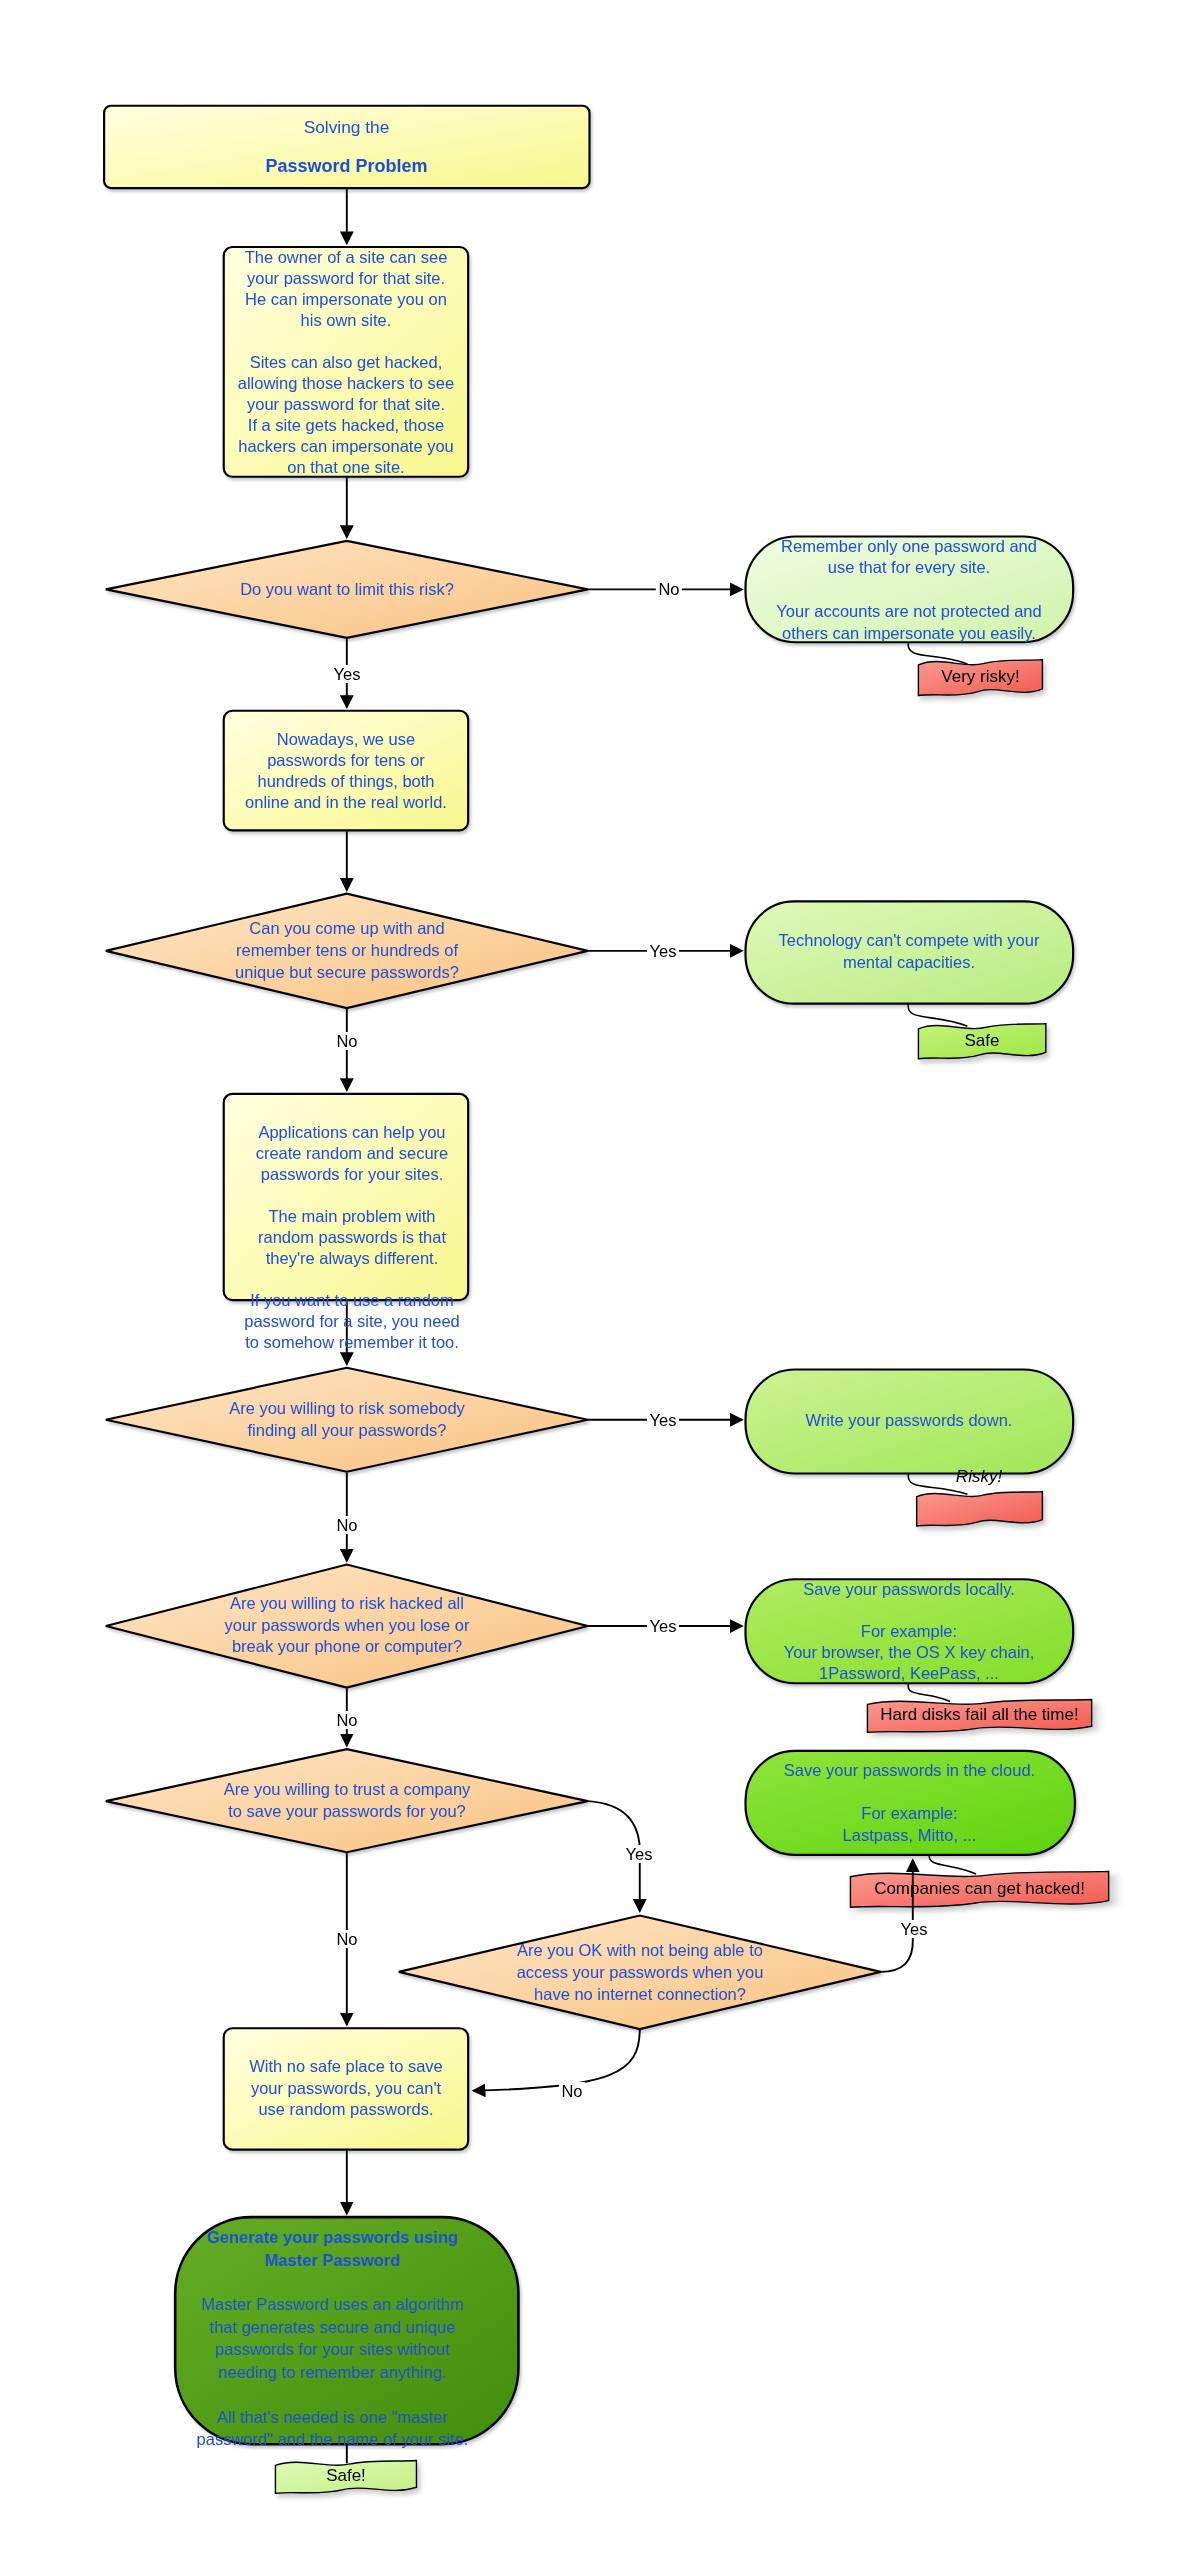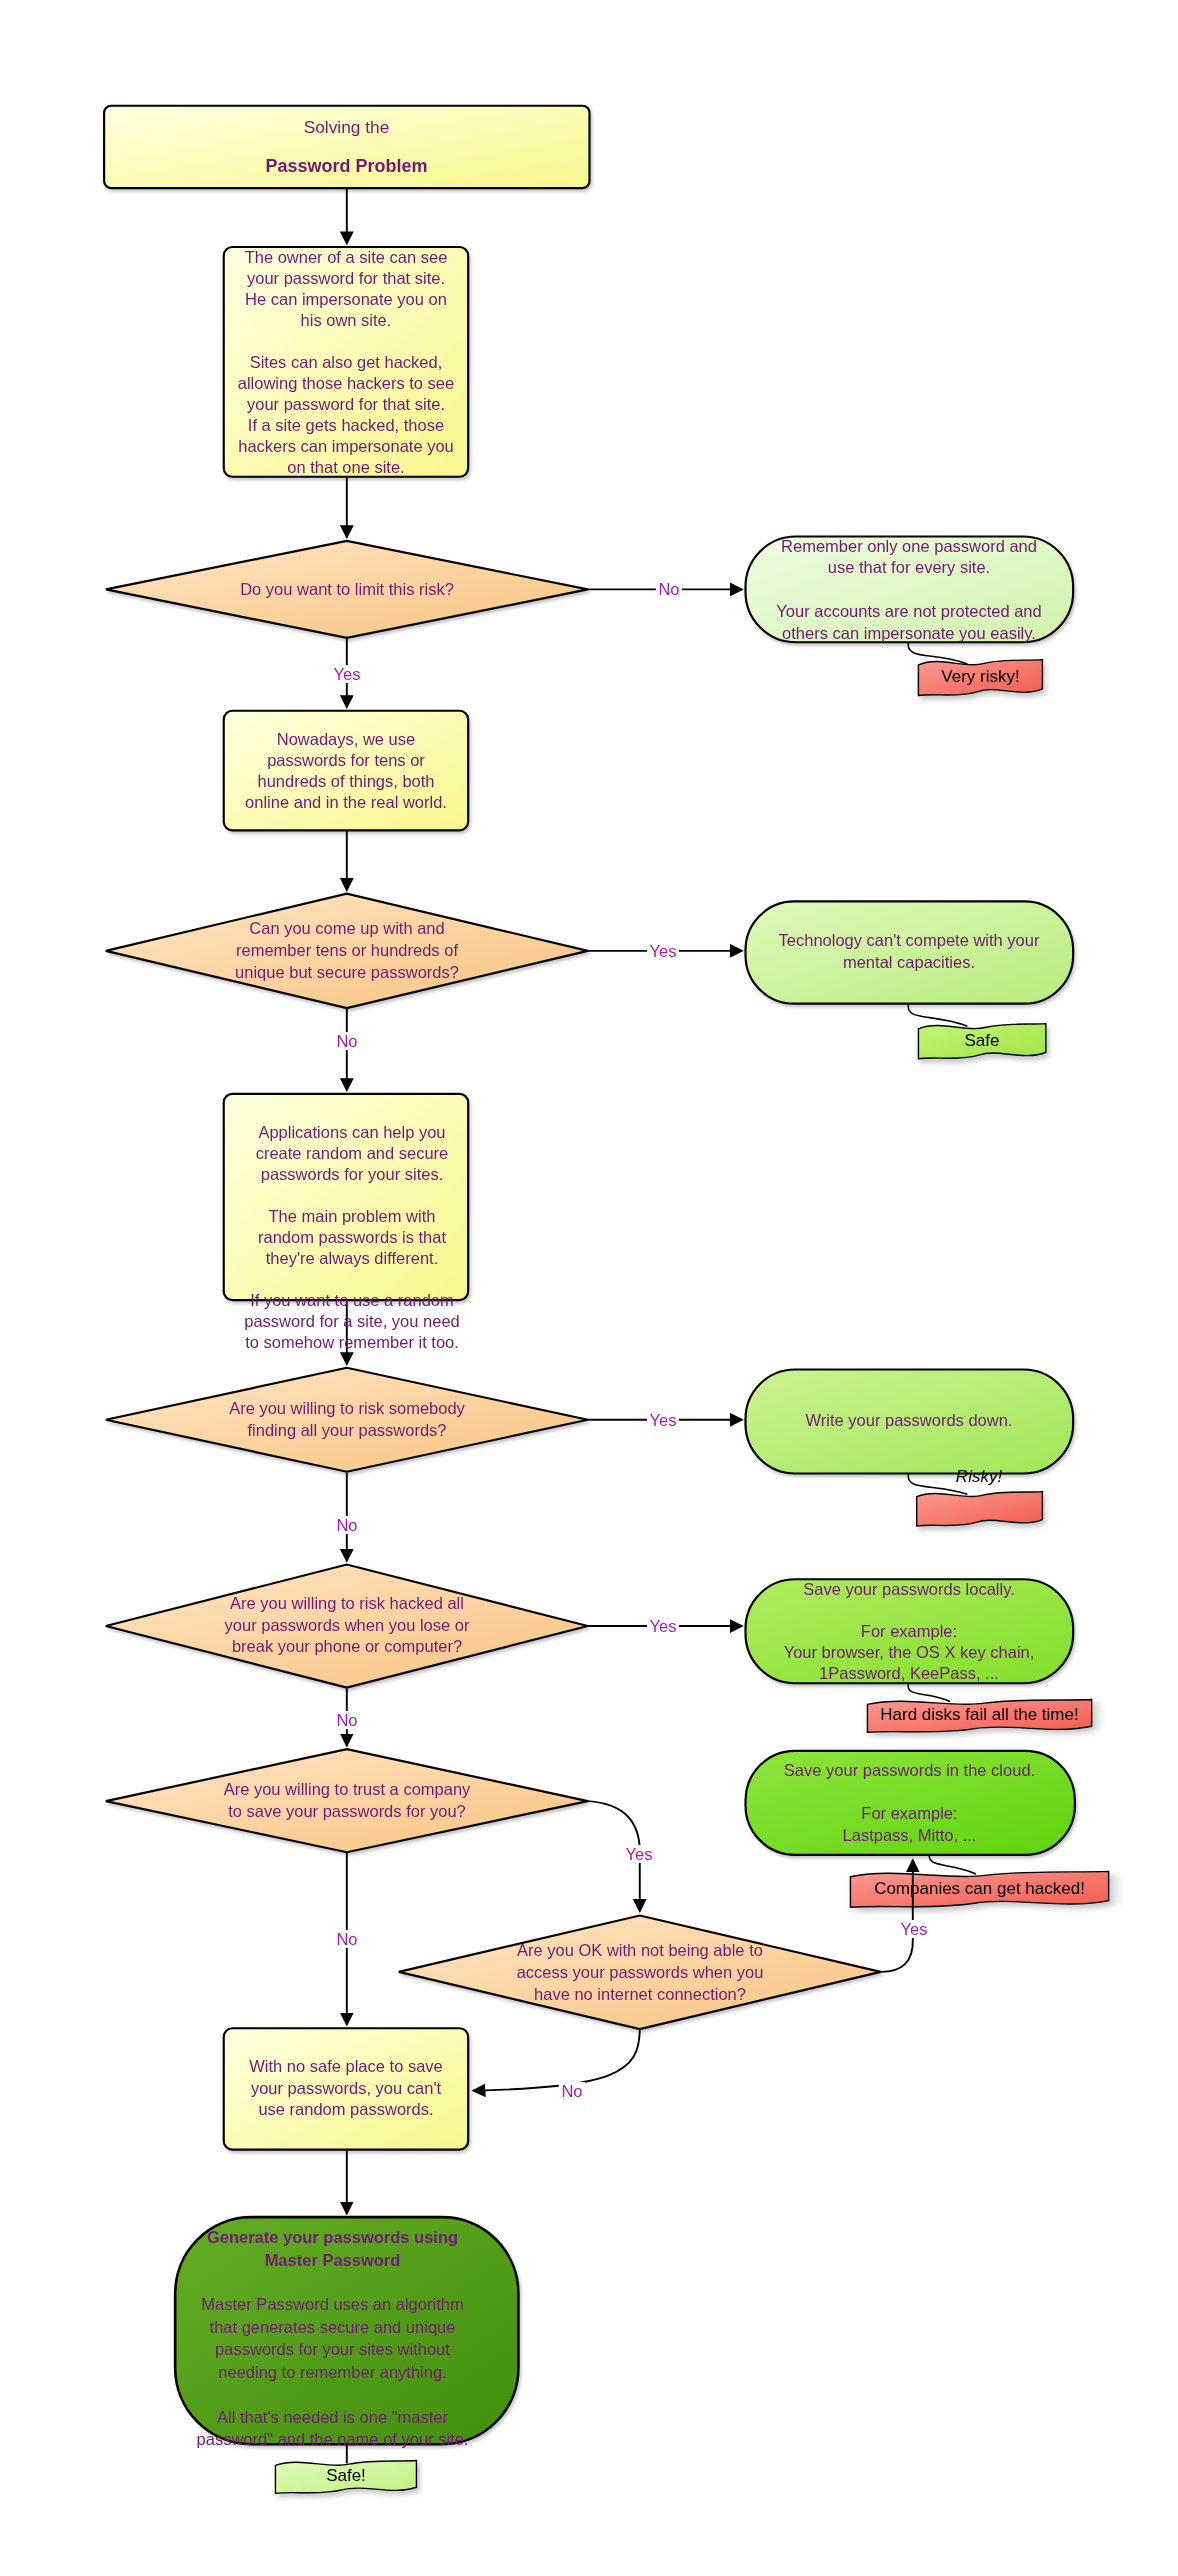--- a/index.html
+++ b/index.html
@@ -1,26 +1,26 @@
 <!DOCTYPE html>
 <html style="font-size:14px"><head>
 <meta charset="utf-8">
 <style>
   html,body{margin:0;padding:0;background:#ffffff;}
   #canvas{position:relative;width:1179px;height:2576px;background:#ffffff;
           font-family:"Liberation Sans",sans-serif;color:#000;overflow:hidden;}
   #shapes{position:absolute;left:0;top:0;}
   .sh{filter:drop-shadow(2px 3px 2px rgba(0,0,0,0.22));}
   .txt{position:absolute;display:flex;flex-direction:column;align-items:center;justify-content:center;
-       text-align:center;white-space:pre-line;font-size:16.5px;line-height:21px;color:#701a75;}
+       text-align:center;white-space:pre-line;font-size:16.5px;line-height:21px;color:#1d4ed8;}
   .lh25{line-height:21.7px;}
   .lh26{line-height:22.5px;}
   .bold{font-weight:bold;margin-top:16px;}
   .lbl{position:absolute;transform:translate(-50%,-50%);background:#ffffff;
-       padding:0 2.6px;font-size:16.5px;line-height:18px;color:#a21caf;}
+       padding:0 2.6px;font-size:16.5px;line-height:18px;color:#000000;}
   .bannertxt{position:absolute;display:flex;align-items:center;justify-content:center;
        text-align:center;font-size:17px;color:#000;}
   .blob-body{margin-top:21.7px;}
 </style>
 </head>
 <body>
 
 <div id="canvas">
 
   <svg id="shapes" width="1179" height="2576" viewBox="0 0 1360 2972">

